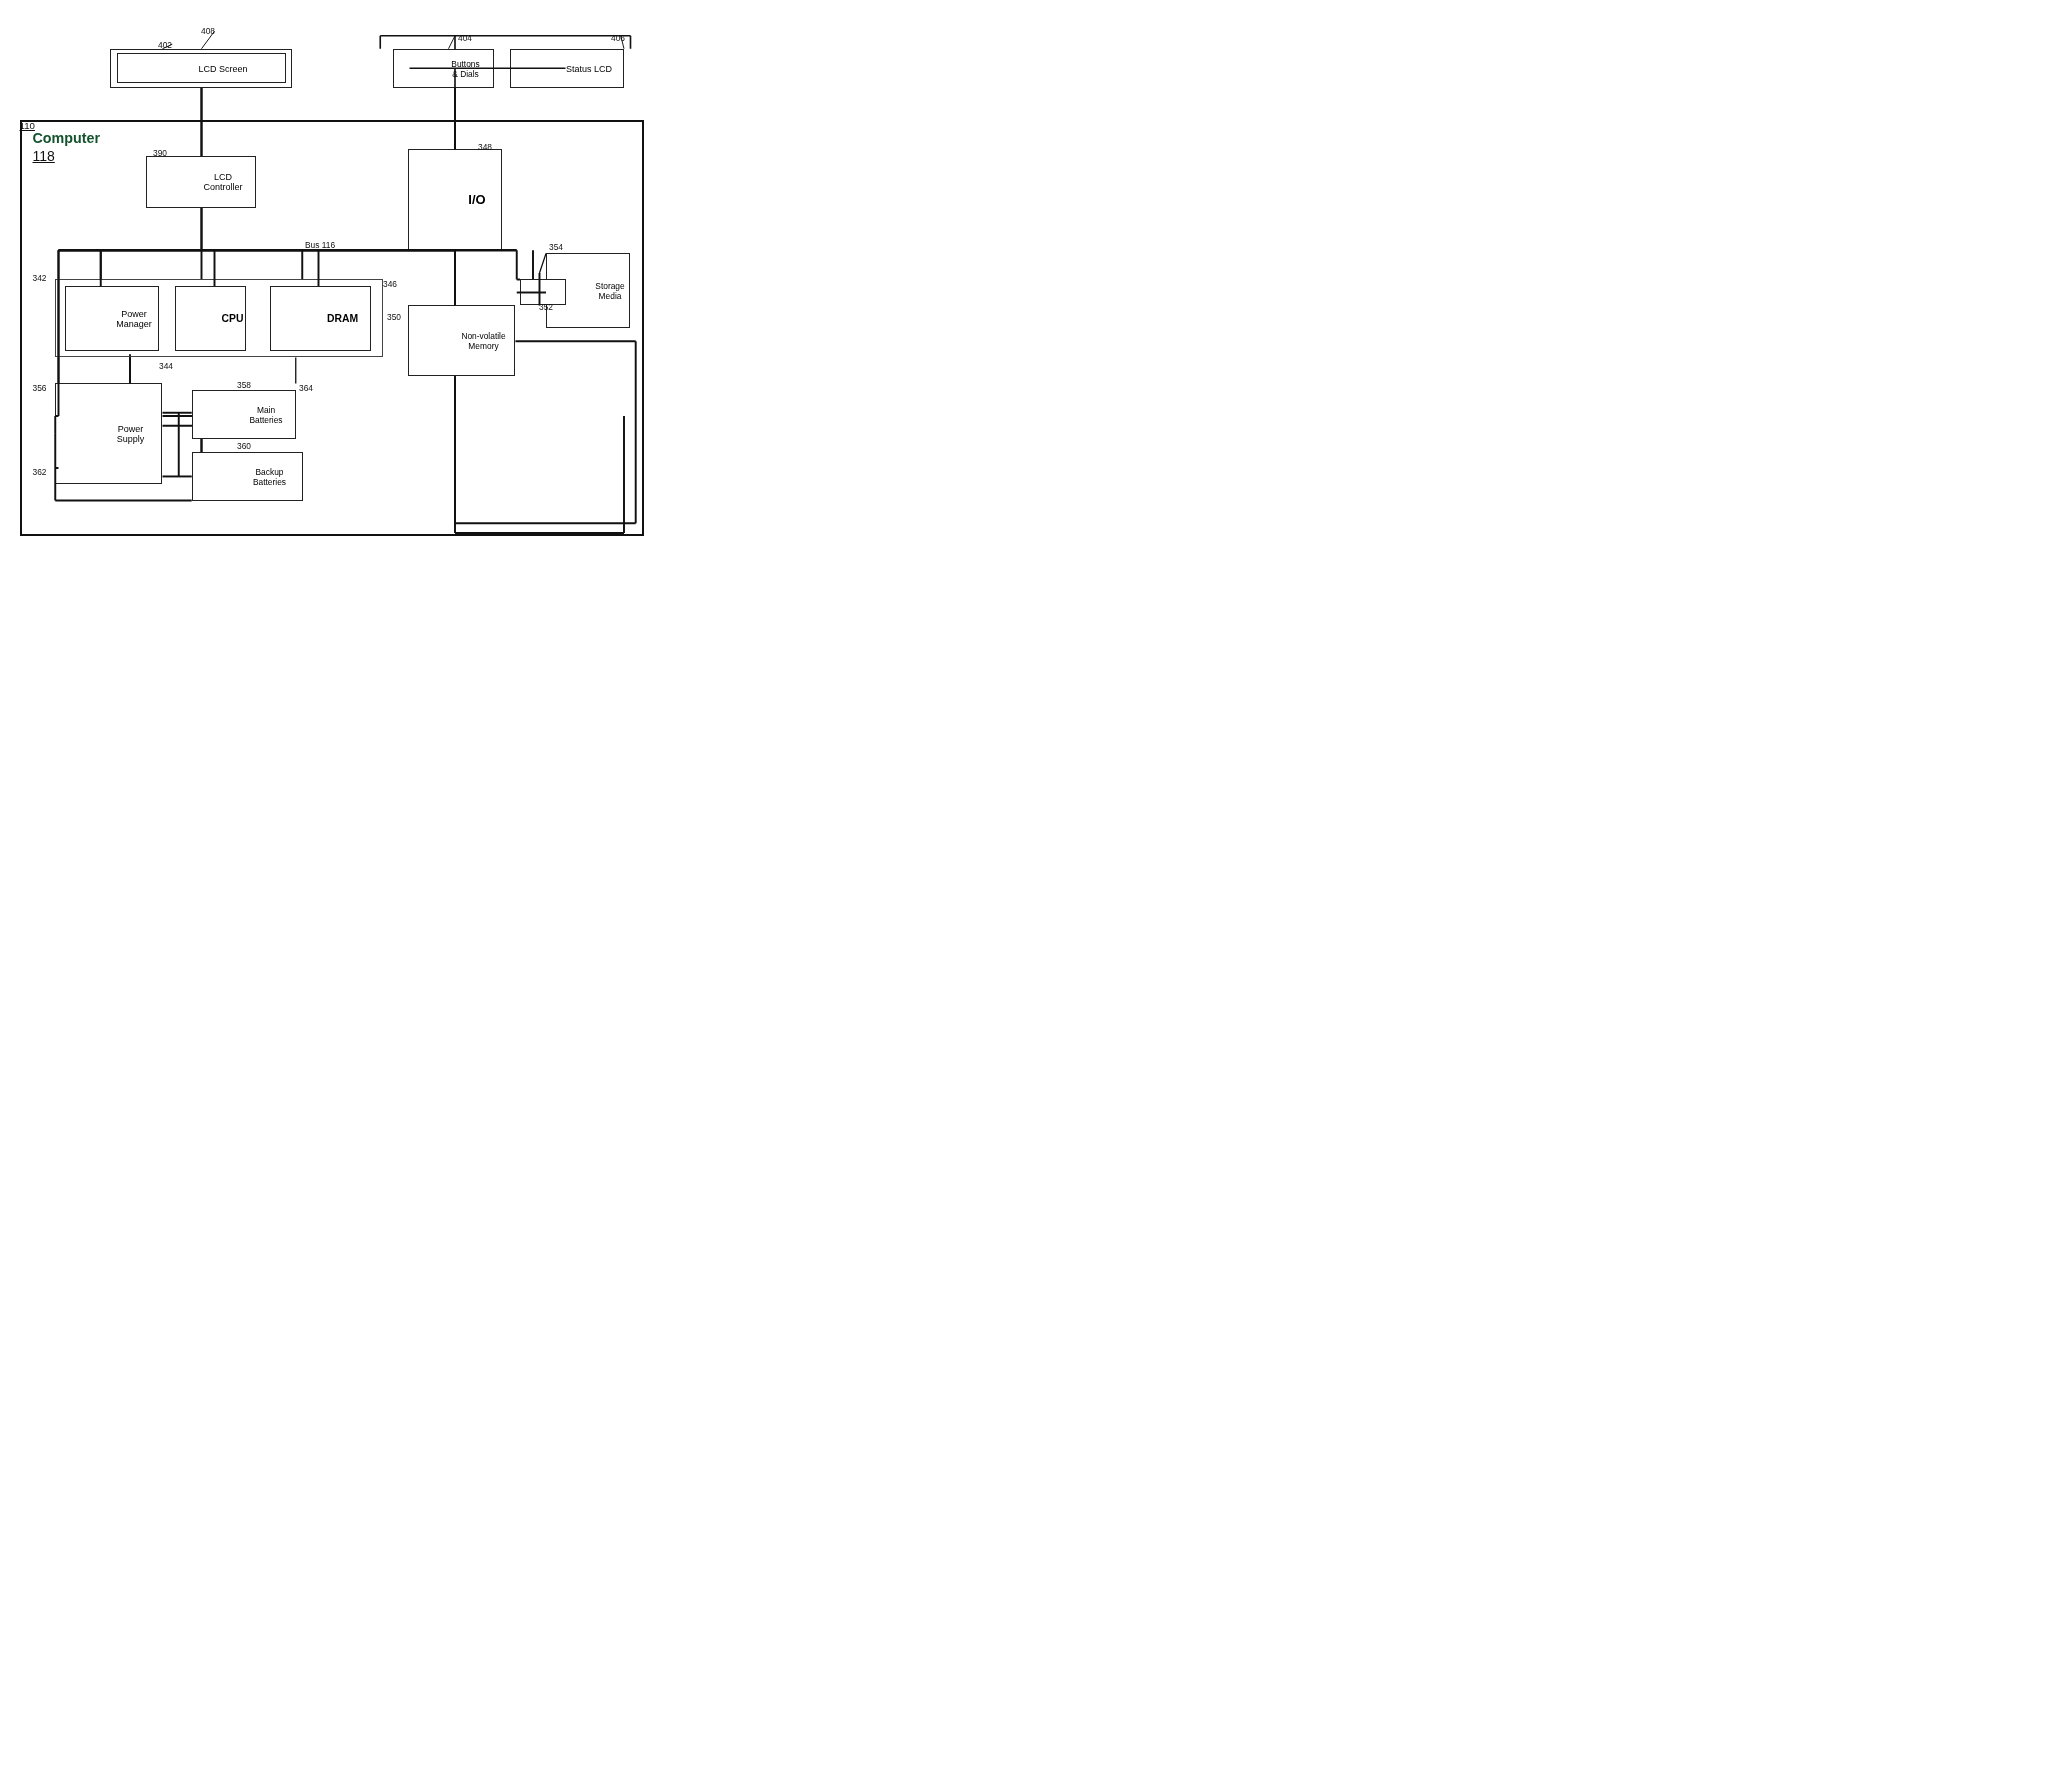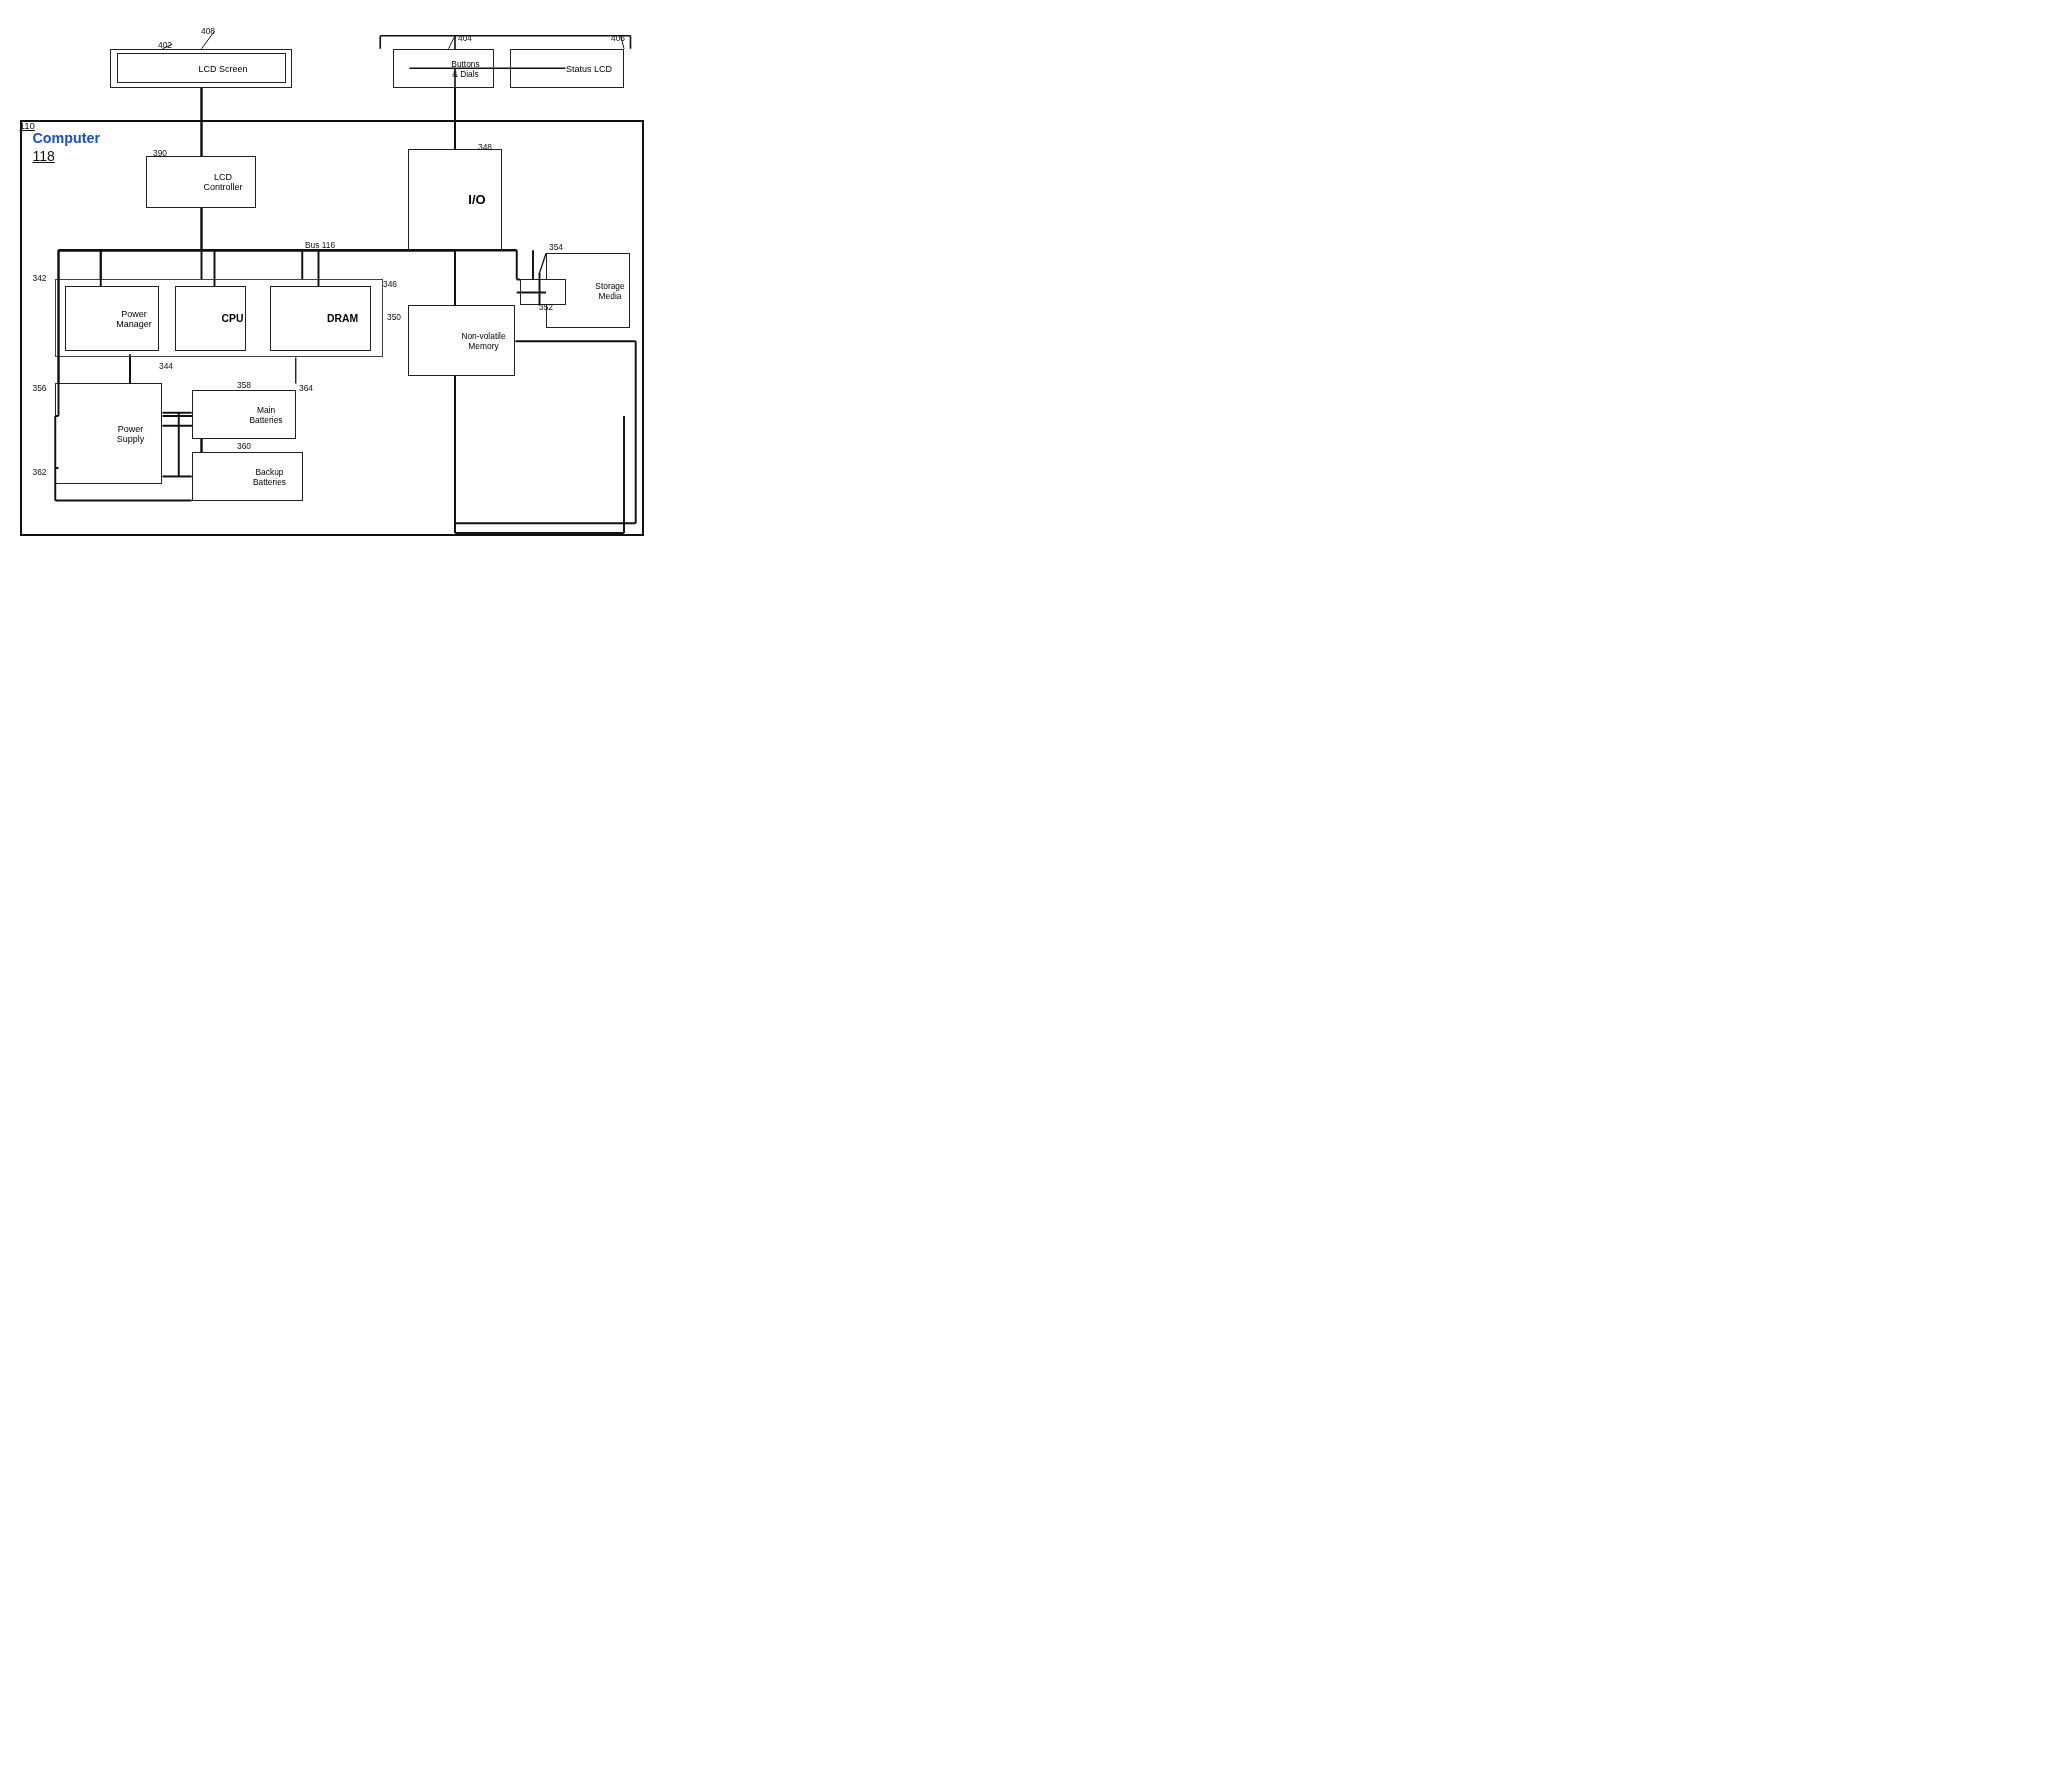--- a/index.html
+++ b/index.html
@@ -41,21 +41,21 @@
     .lines-svg {
       position: absolute;
       top: 0; left: 0;
       width: 100%; height: 100%;
       pointer-events: none;
     }
     .computer-label {
       position: absolute;
       font-size: 14.3px;
       font-weight: bold;
-      color: #1d4ed8;
+      color: #14532d;
     }
     .underline-label {
       position: absolute;
       font-size: 9.7px;
       color: #111;
       text-decoration: underline;
     }
   </style>
 </head>
 <body>

